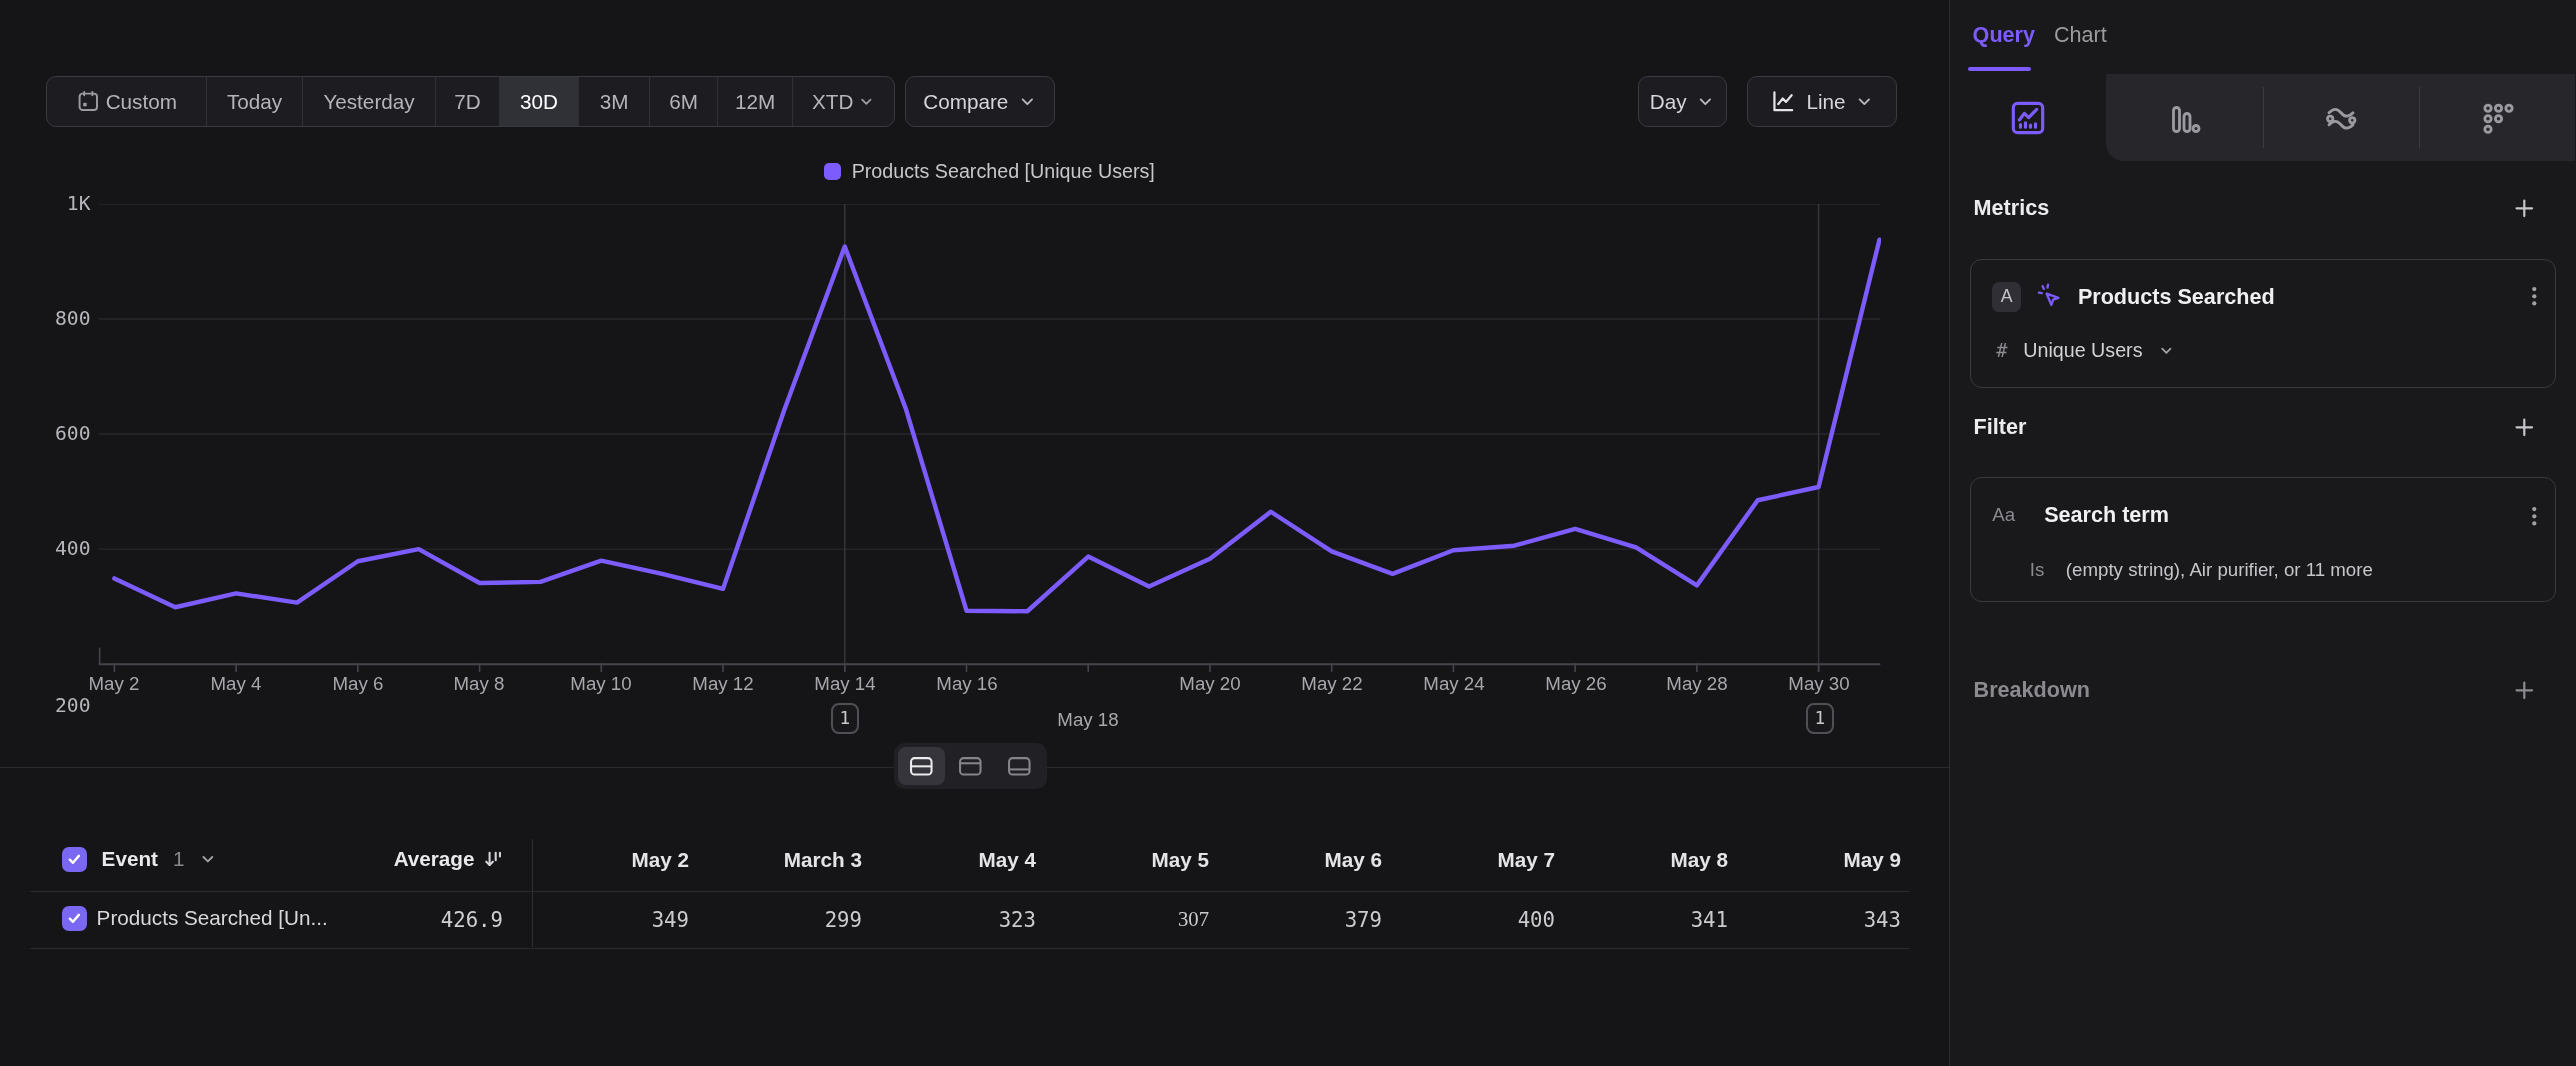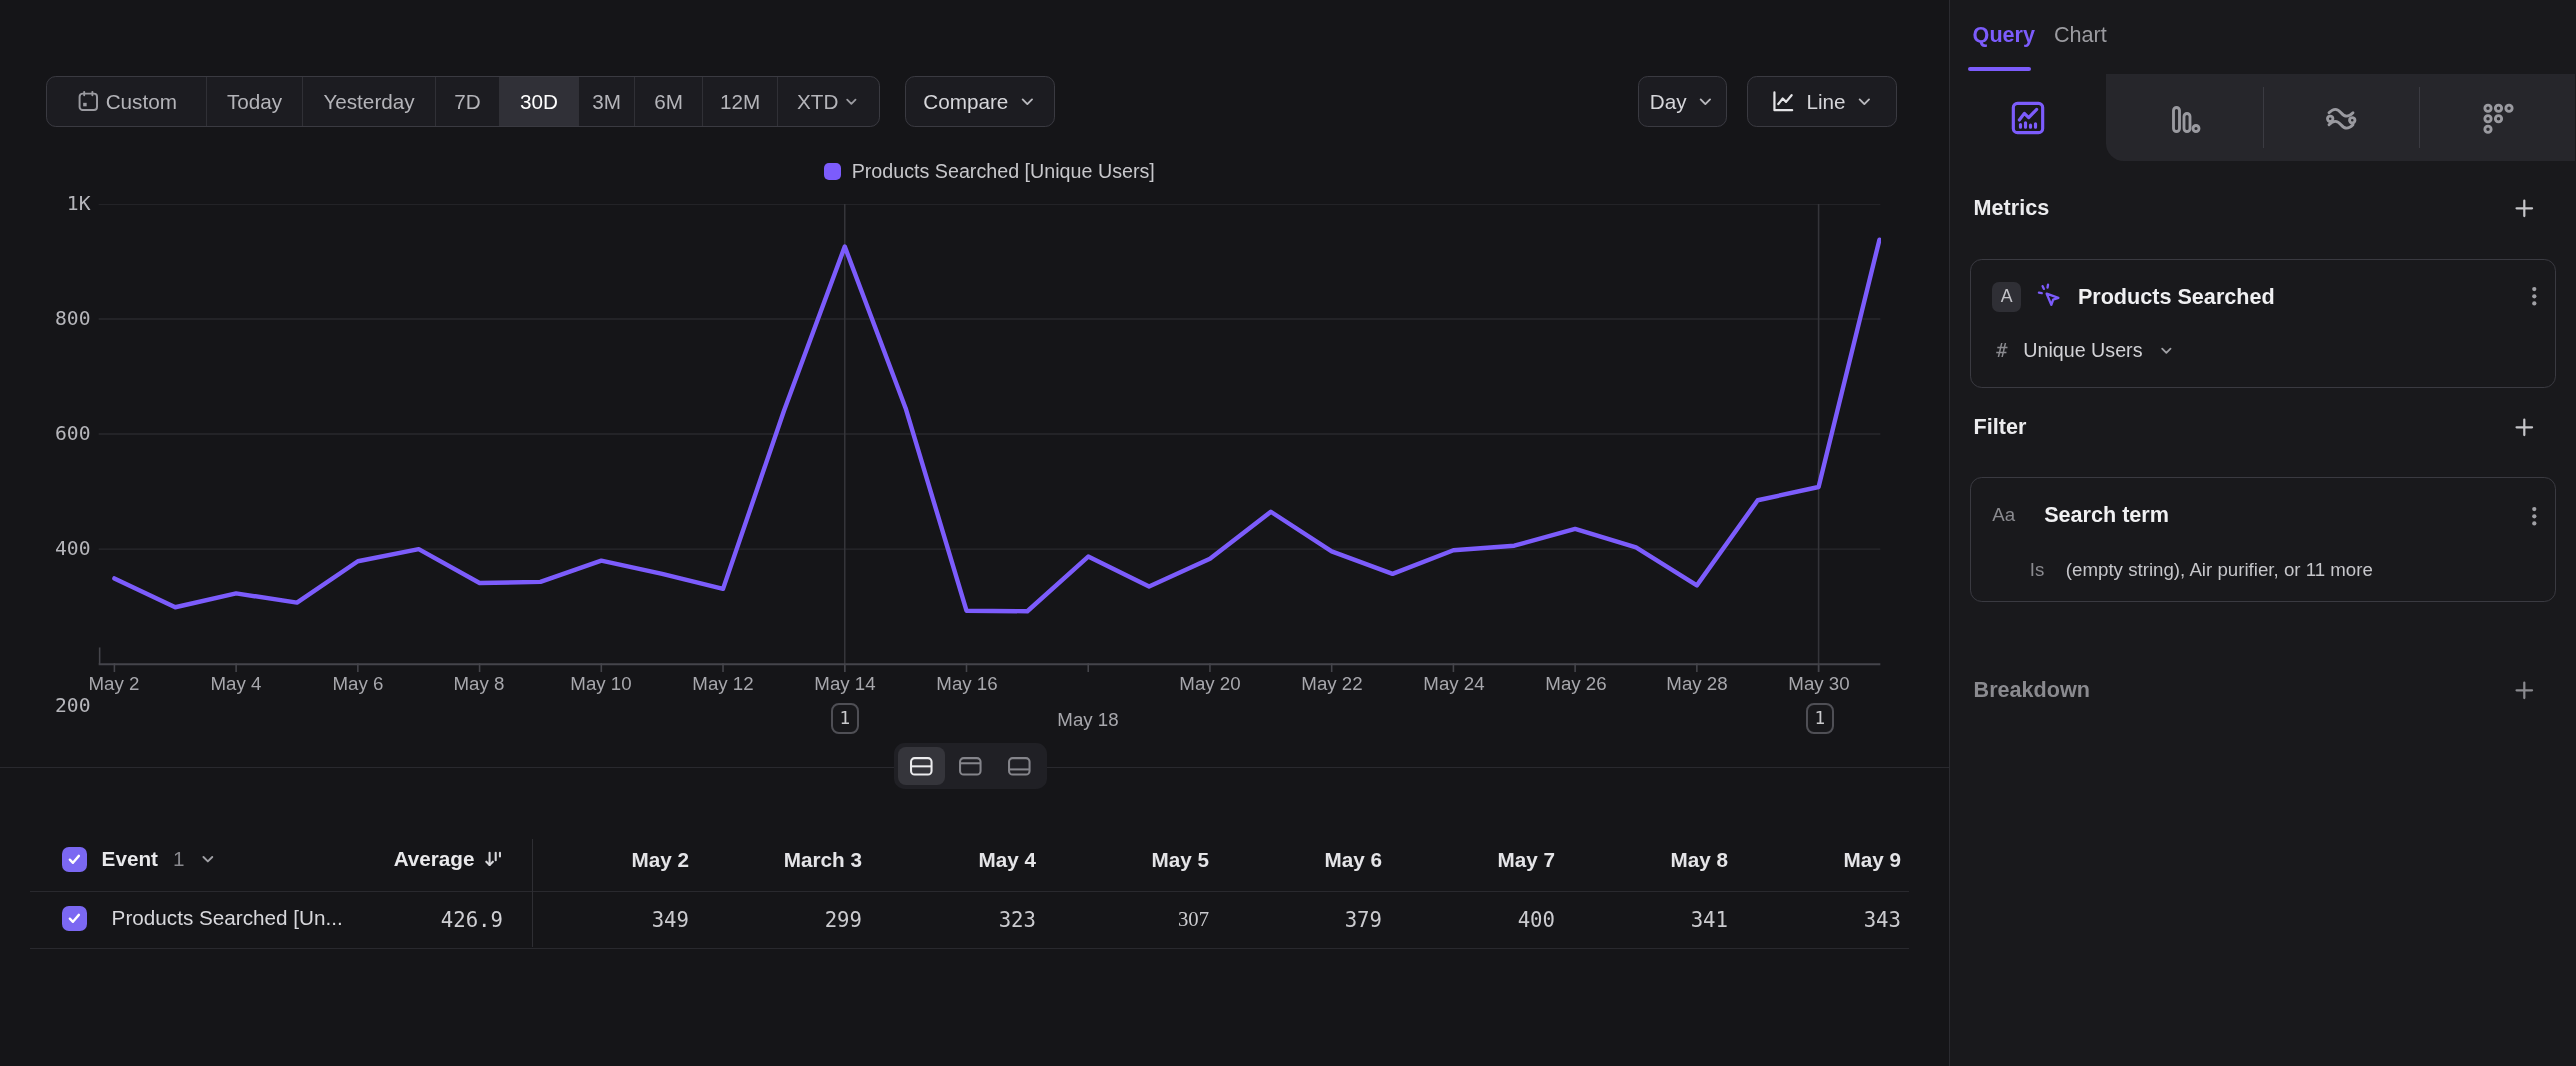--- a/index.html
+++ b/index.html
@@ -62,21 +62,21 @@
   #col-divider{left:532px;top:839px;width:1px;height:108px;background:#2E2E33;}
   .checkbox{width:24.6px;height:24.6px;border-radius:6.9px;background:var(--check);
        display:flex;align-items:center;justify-content:center;cursor:pointer;}
   #tbl-head-left{left:62px;top:847px;gap:15px;}
   #tbl-head-left .ev{font-size:20.7px;font-weight:700;color:#E9E9EB;}
   #tbl-head-left .cnt{font-size:20.7px;color:var(--muted);}
   #avg-group{left:295px;top:847px;width:211px;justify-content:flex-end;gap:8.9px;}
   #avg-group .t{font-size:20.7px;font-weight:700;color:#E9E9EB;}
   .th-col{position:absolute;width:148px;text-align:right;font-size:20.7px;
        font-weight:700;color:#E4E4E7;}
-  #tbl-row-left{left:62px;top:906px;gap:25px;}
+  #tbl-row-left{left:62px;top:906px;gap:10px;}
   #row-name{font-size:20.7px;color:#D8D8DC;}
   #avg-val{left:365px;top:908px;width:138px;text-align:right;font-size:20.7px;color:#CFCFD3;}
   .td-col{position:absolute;width:148px;text-align:right;font-size:20.7px;color:#CBCBCF;}
 
   
   #page-divider{left:1949px;top:0;width:1px;height:1067px;background:#2B2B30;}
 
   
   #sidebar{left:1950px;top:0;width:626px;height:1067px;background:var(--bg-side);}
   .side-tab{font-size:21.6px;cursor:pointer;}
@@ -121,21 +121,21 @@
       </div>
       <div class="seg" style="width: 133px;">
         <span>Yesterday</span>
       </div>
       <div class="seg" style="width: 64px;">
         <span>7D</span>
       </div>
       <div class="seg active" style="width: 79px;">
         <span>30D</span>
       </div>
-      <div class="seg" style="width: 56px;">
+      <div class="seg" style="width: 71px;">
         <span>3M</span>
       </div>
       <div class="seg" style="width: 68px;">
         <span>6M</span>
       </div>
       <div class="seg" style="width: 75px;">
         <span>12M</span>
       </div>
       <div class="seg" style="width: 101px;">
         <span>XTD</span>

